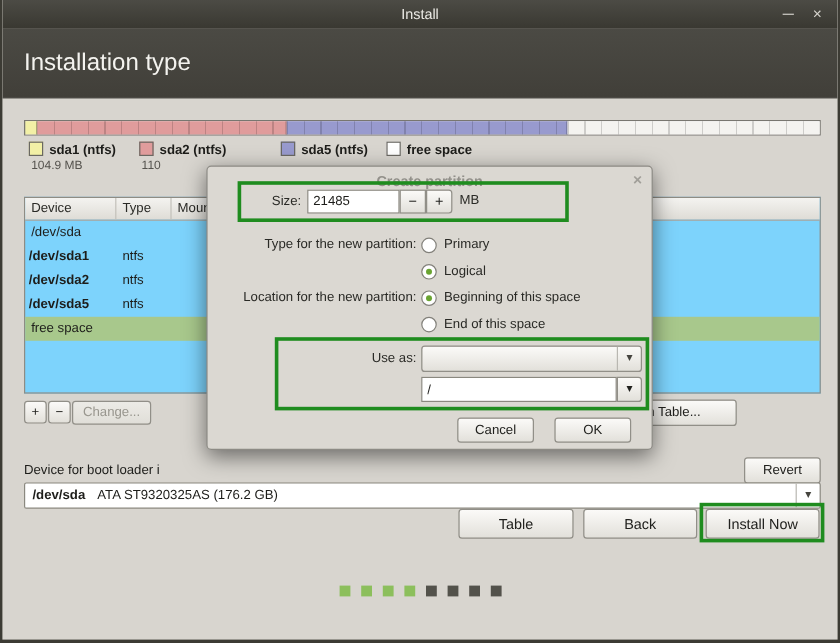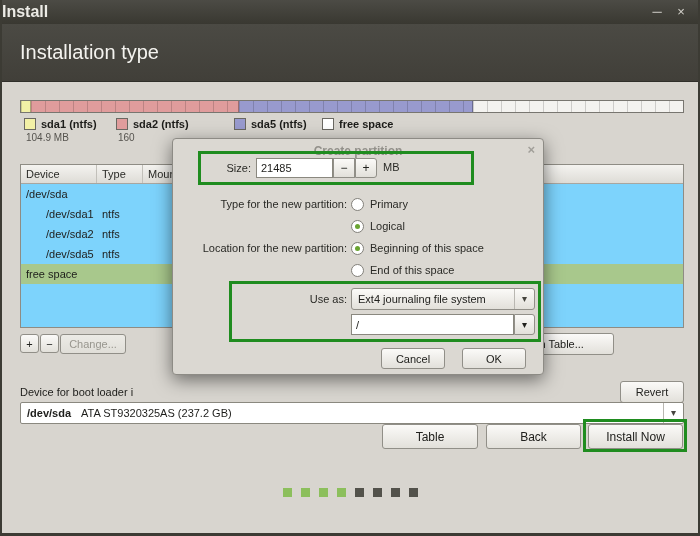--- a/index.html
+++ b/index.html
@@ -4,21 +4,21 @@
 <style>
   * { margin:0; padding:0; box-sizing:border-box; }
   html,body { width:700px; height:536px; }
   body { font-family:"Liberation Sans","DejaVu Sans",sans-serif; background:#d8d5cf; }
   .window { position:relative; width:700px; height:536px; background:#d8d5cf; overflow:hidden;
             border-left:2px solid #3c3b34; border-right:2px solid #3c3b34; border-bottom:3px solid #3c3b34; }
 
   
   .titlebar { position:absolute; left:0; top:0; right:0; height:24px;
               background:linear-gradient(#4c4b45,#393831); }
-  .titlebar .wtitle { text-align:left; font-weight:bold; font-size:16px; line-height:24px; color:#ecebe6; }
+  .titlebar .wtitle { text-align:center; font-weight:normal; font-size:12px; line-height:24px; color:#ecebe6; }
   .tb-btn { position:absolute; top:0; width:22px; height:24px; text-align:center; line-height:23px;
             color:#d6d4ce; font-size:13px; cursor:default; }
   .tb-min { right:30px; } .tb-close { right:6px; }
 
   
   .header { position:absolute; left:0; top:24px; right:0; height:58px;
             background:linear-gradient(#4b4a44,#413f39); border-bottom:1px solid #302f2a; }
   .header .page-title { margin-left:18px; line-height:57px; font-size:20px; color:#f4f3ef; font-weight:normal; }
 
   
@@ -39,21 +39,21 @@
 
   
   .ptable { position:absolute; left:18px; top:164px; width:664px; height:164px; background:#7dd3fc;
             border:1px solid #8e8c84; z-index:1; }
   .thead { display:flex; height:19px; background:linear-gradient(#f4f3f0,#dedcd6);
            border-bottom:1px solid #a8a6a0; font-size:11px; color:#2a2a26; }
   .th { padding:3px 5px 0 5px; border-right:1px solid #c2c0ba; white-space:nowrap; overflow:hidden; }
   .th-device { width:76px; } .th-type { width:46px; } .th-mount { flex:1; border-right:none; }
   .trow { display:flex; height:20px; font-size:11px; align-items:center; color:#1d1d1a; }
   .c-device { width:76px; padding-left:5px; white-space:nowrap; }
-  .c-device.indent { padding-left:25px; }
+  .c-device.indent { padding-left:3px;font-weight:bold; }
   .c-type { width:46px; padding-left:5px; }
   .trow.selected { background:#a8c88c; }
 
   
   .btn { position:absolute; background:linear-gradient(#fbfaf8,#e2e0da); border:1px solid #918f88;
          border-radius:3px; font-size:11px; color:#21211e; display:flex; align-items:center;
          justify-content:center; cursor:default; }
   .btn.disabled { color:#98968e; background:linear-gradient(#ecebe6,#e0ded8); }
 
   
@@ -144,21 +144,21 @@
     <div class="seg seg-3" style="background: rgb(152, 154, 206);"></div>
     <div class="seg seg-4" style="background: rgb(244, 243, 240);"></div>
   </div>
 
   <div class="legend-item li-1">
     <span class="swatch" style="background: rgb(242, 240, 166);"></span><span class="leg-label">sda1 (ntfs)</span>
     <div class="leg-size">104.9 MB</div>
   </div>
   <div class="legend-item li-2">
     <span class="swatch" style="background: rgb(224, 156, 156);"></span><span class="leg-label">sda2 (ntfs)</span>
-    <div class="leg-size">160</div>
+    <div class="leg-size">110</div>
   </div>
   <div class="legend-item li-3">
     <span class="swatch" style="background: rgb(152, 154, 206);"></span><span class="leg-label">sda5 (ntfs)</span>
   </div>
   <div class="legend-item li-4">
     <span class="swatch" style="background: rgb(255, 255, 255);"></span><span class="leg-label">free space</span>
   </div>
 
   <div class="ptable">
     <div class="thead">
@@ -190,21 +190,21 @@
 
   <div class="btn btn-add">+</div>
   <div class="btn btn-remove">−</div>
   <div class="btn btn-change disabled">Change...</div>
   <div class="btn btn-newtable">New Partition Table...</div>
   <div class="btn btn-revert">Revert</div>
 
   <div class="boot-label">Device for boot loader i</div>
   <div class="boot-combo">
     <span class="dev">/dev/sda</span>
-    <span class="det">ATA ST9320325AS (237.2 GB)</span>
+    <span class="det">ATA ST9320325AS (176.2 GB)</span>
     <span class="combo-arrow">▾</span>
   </div>
 
   <div class="btn btn-quit">Table</div>
   <div class="btn btn-back">Back</div>
   <div class="btn btn-install">Install Now</div>
 
   <div class="dots">
     <span class="dot" style="background: rgb(140, 191, 92);"></span>
     <span class="dot" style="background: rgb(140, 191, 92);"></span>
@@ -241,21 +241,20 @@
       <span class="radio"></span>
       <span>End of this space</span>
     </div>
     <div class="radio-row rr-begin">
       <span class="radio checked"></span>
       <span>Beginning of this space</span>
     </div>
 
     <div class="dlg-label lab-useas">Use as:</div>
     <div class="dbtn useas-combo">
-      <span>Ext4 journaling file system</span>
       <span class="combo-arrow">▾</span>
     </div>
 
     <input class="fld fld-mount" value="/" style="">
     <div class="dbtn mount-arrow">
       <span>▾</span>
     </div>
 
     <div class="dbtn btn-cancel">Cancel</div>
     <div class="dbtn btn-ok">OK</div>

